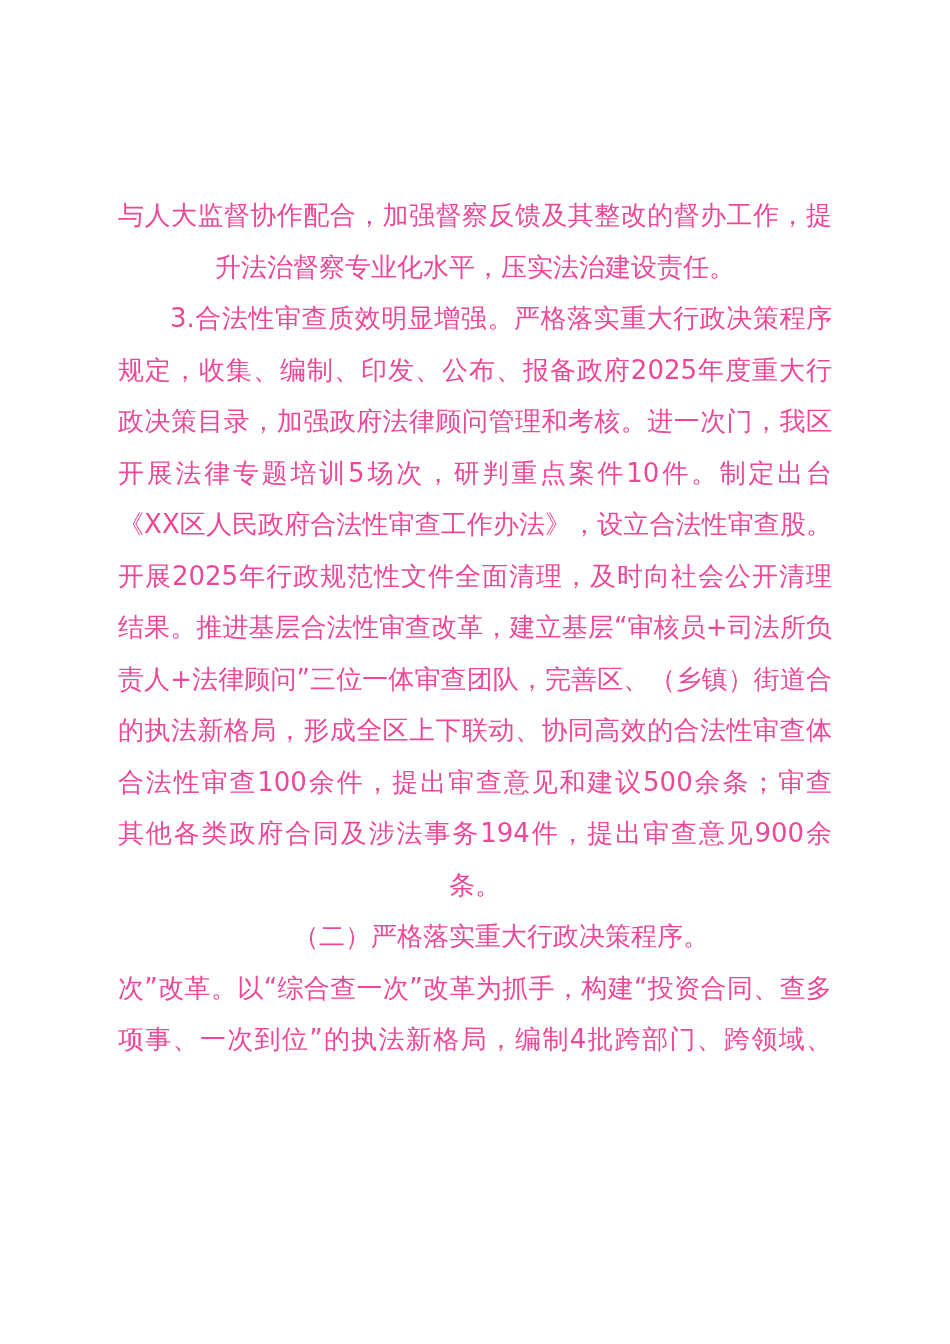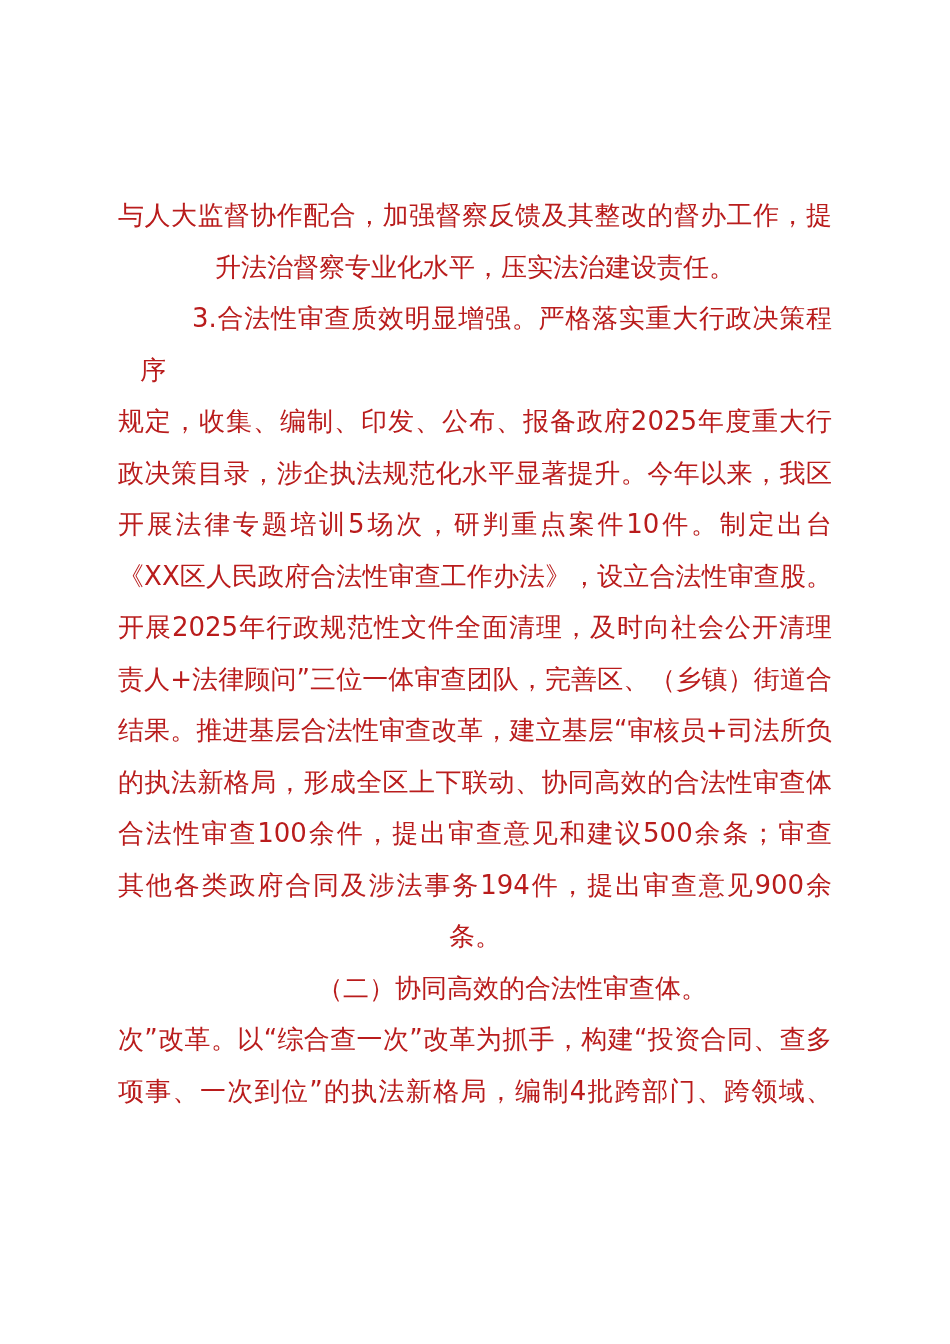--- a/index.html
+++ b/index.html
@@ -15,52 +15,51 @@
     overflow: hidden;
   }
   .text-block {
     position: absolute;
     left: 118px;
     top: 190px;
     width: 714px;
     font-family: "DejaVu Sans", sans-serif;
     font-size: 26px;
     line-height: 51.5px;
-    color: #b91c1c;
+    color: #ec4899;
     font-weight: 400;
   }
   .line {
     text-align: center;
     white-space: normal;
   }
   .line.j {
     text-align: justify;
     text-align-last: justify;
   }
   .line.indent {
     text-indent: 2em;
-    margin-left: 22px;
   }
 </style>
 </head>
 <body>
 
 <div class="page">
   <div class="text-block">
       <div class="line j">与人大监督协作配合，加强督察反馈及其整改的督办工作，提</div>
       <div class="line">升法治督察专业化水平，压实法治建设责任。</div>
       <div class="line j indent">3.合法性审查质效明显增强。严格落实重大行政决策程序</div>
       <div class="line j">规定，收集、编制、印发、公布、报备政府2025年度重大行</div>
-      <div class="line j">政决策目录，涉企执法规范化水平显著提升。今年以来，我区</div>
+      <div class="line j">政决策目录，加强政府法律顾问管理和考核。进一次门，我区</div>
       <div class="line j">开展法律专题培训5场次，研判重点案件10件。制定出台</div>
       <div class="line j">《XX区人民政府合法性审查工作办法》，设立合法性审查股。</div>
       <div class="line j">开展2025年行政规范性文件全面清理，及时向社会公开清理</div>
+      <div class="line j">结果。推进基层合法性审查改革，建立基层“审核员+司法所负</div>
       <div class="line j">责人+法律顾问”三位一体审查团队，完善区、（乡镇）街道合</div>
-      <div class="line j">结果。推进基层合法性审查改革，建立基层“审核员+司法所负</div>
       <div class="line j">的执法新格局，形成全区上下联动、协同高效的合法性审查体</div>
       <div class="line j">合法性审查100余件，提出审查意见和建议500余条；审查</div>
       <div class="line j">其他各类政府合同及涉法事务194件，提出审查意见900余</div>
       <div class="line">条。</div>
-      <div class="line indent">（二）协同高效的合法性审查体。</div>
+      <div class="line indent">（二）严格落实重大行政决策程序。</div>
       <div class="line j">次”改革。以“综合查一次”改革为抓手，构建“投资合同、查多</div>
       <div class="line j">项事、一次到位”的执法新格局，编制4批跨部门、跨领域、</div>
     </div>
 </div>
 
 </body></html>

